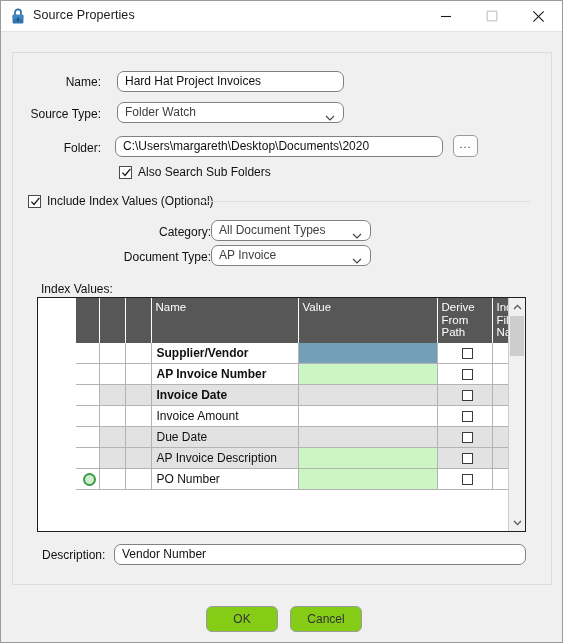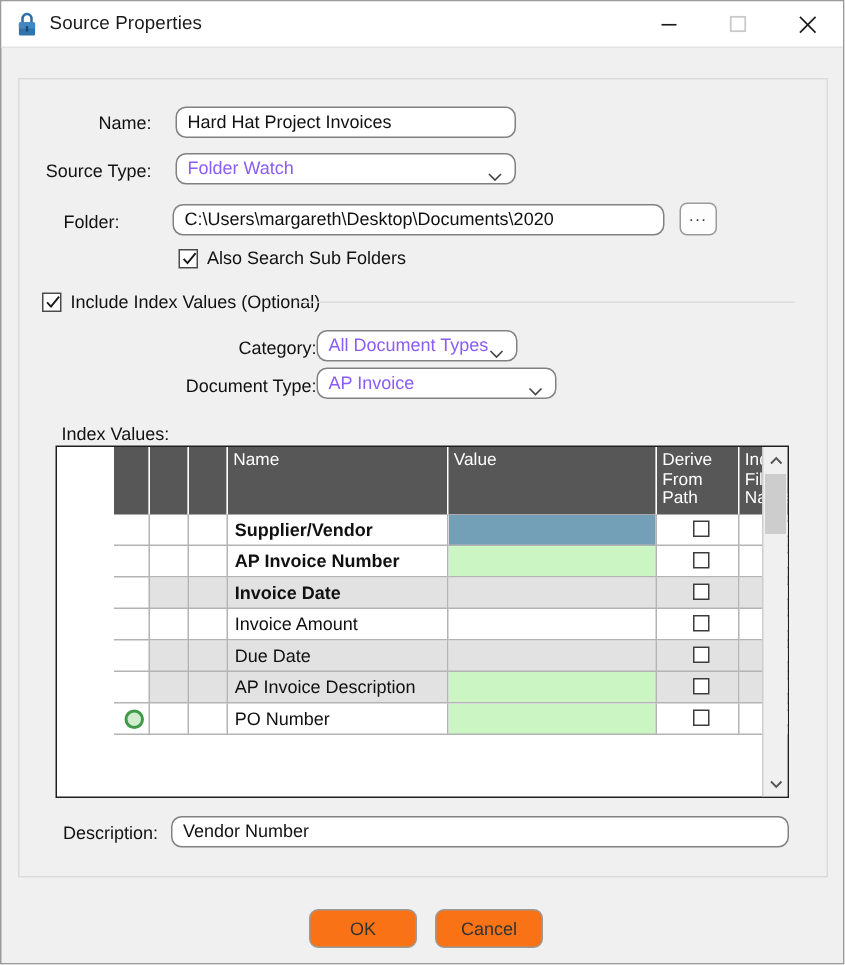--- a/index.html
+++ b/index.html
@@ -98,21 +98,21 @@
     overflow: hidden;
   }
   .combo {
     position: absolute;
     box-sizing: border-box;
     background: #ffffff;
     border: 1px solid #818181;
     border-radius: 7px;
     height: 21px;
     font-size: 12px;
-    color: #8b5cf6;
+    color: #404040;
     line-height: 19px;
     padding: 0 7px;
     white-space: nowrap;
     overflow: hidden;
   }
   .combo .chev {
     position: absolute;
     right: 8px; top: 6px;
   }
   .browse-btn {
@@ -271,21 +271,21 @@
   .desc-field {
     left: 113px; top: 543px;
     width: 412px;
   }
 
   
   .btn {
     position: absolute;
     box-sizing: border-box;
     height: 26px;
-    background: #f97316;
+    background: #84cc16;
     border: 1px solid #9a9a9a;
     border-radius: 6px;
     font-family: "Liberation Sans", sans-serif;
     font-size: 12px;
     color: #333333;
     text-align: center;
     line-height: 24px;
   }
   .btn-ok { left: 205px; top: 605px; width: 72px; }
   .btn-cancel { left: 289px; top: 605px; width: 72px; }
@@ -332,41 +332,41 @@
   <div class="lbl" style="left:20px; top:106px; width:80px;">Source Type:</div>
   <div class="combo" style="left:116px; top:101px; width:227px;">
     <span>Folder Watch</span>
     <span class="chev">
       <svg width="10" height="7" viewBox="0 0 10 7">
           <path d="M1 1 L5 5 L9 1" fill="none" stroke="#444" stroke-width="1.1"></path>
         </svg>
     </span>
   </div>
 
-  <div class="lbl" style="left:20px; top:140px; width:80px;text-align:center;">Folder:</div>
+  <div class="lbl" style="left:20px; top:140px; width:80px;">Folder:</div>
   <div class="field" style="left:114px; top:135px; width:328px;">C:\Users\margareth\Desktop\Documents\2020</div>
   <div class="browse-btn" style="left:452px; top:134px;">...</div>
 
   <div class="chk" style="left:118px; top:165px;">
     <svg width="13" height="13" viewBox="0 0 13 13">
         <path d="M2.4 6.6 L5 9.4 L10.4 2.8" fill="none" stroke="#1a1a1a" stroke-width="1.3"></path>
       </svg>
   </div>
   <div class="chk-lbl" style="left:137px; top:164px;">Also Search Sub Folders</div>
 
   <div class="chk" style="left:27px; top:194px;">
     <svg width="13" height="13" viewBox="0 0 13 13">
         <path d="M2.4 6.6 L5 9.4 L10.4 2.8" fill="none" stroke="#1a1a1a" stroke-width="1.3"></path>
       </svg>
   </div>
   <div class="chk-lbl" style="left:46px; top:193px;">Include Index Values (Optional)</div>
   <div class="group-line"></div>
 
   <div class="lbl" style="left:110px; top:224px; width:100px;">Category:</div>
-  <div class="combo" style="left:210px; top:219px; width:134px;">
+  <div class="combo" style="left:210px; top:219px; width:160px;">
     <span>All Document Types</span>
     <span class="chev">
       <svg width="10" height="7" viewBox="0 0 10 7">
           <path d="M1 1 L5 5 L9 1" fill="none" stroke="#444" stroke-width="1.1"></path>
         </svg>
     </span>
   </div>
 
   <div class="lbl" style="left:90px; top:249px; width:120px;">Document Type:</div>
   <div class="combo" style="left:210px; top:244px; width:160px;">

